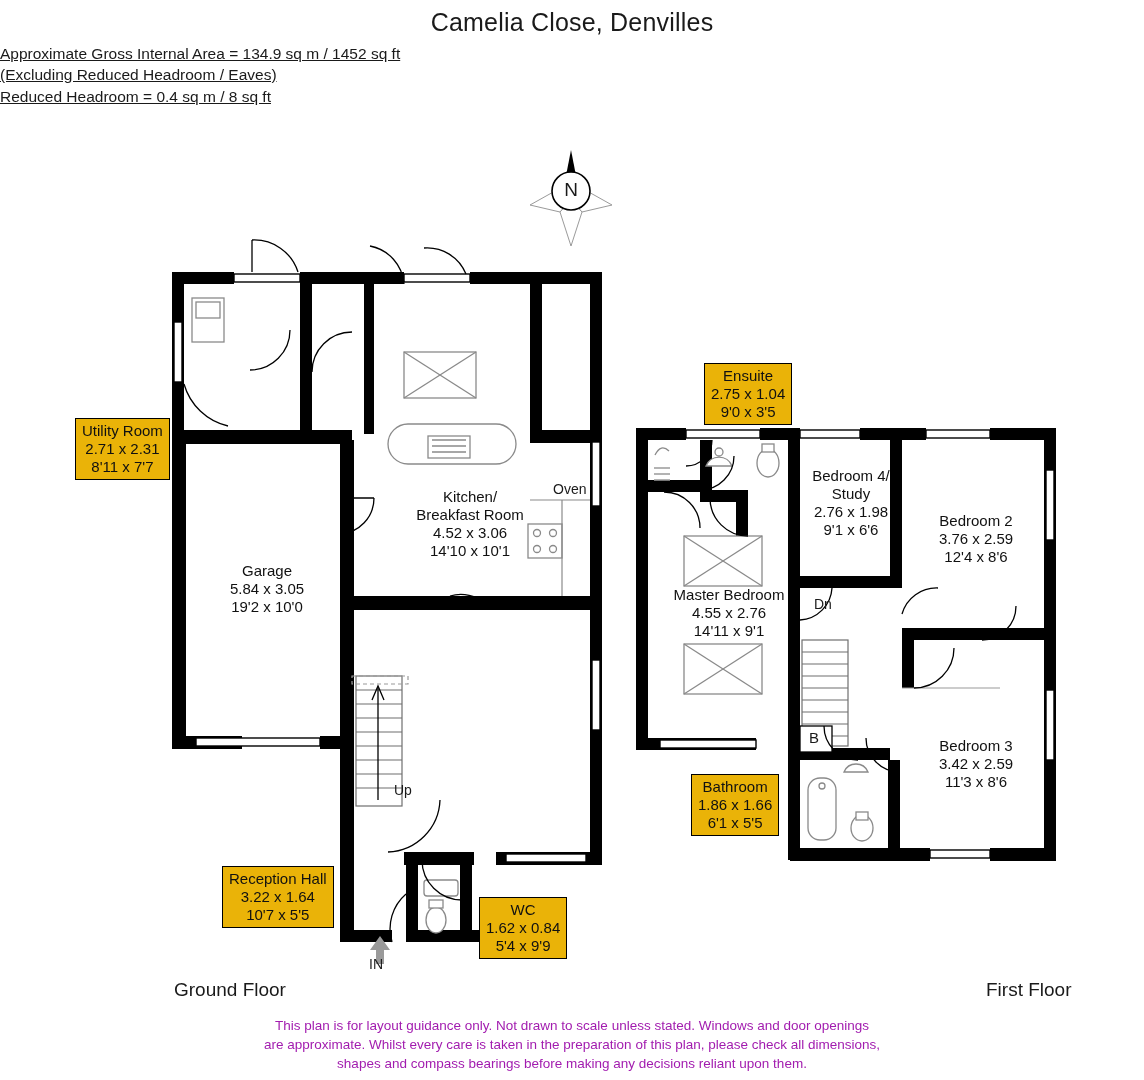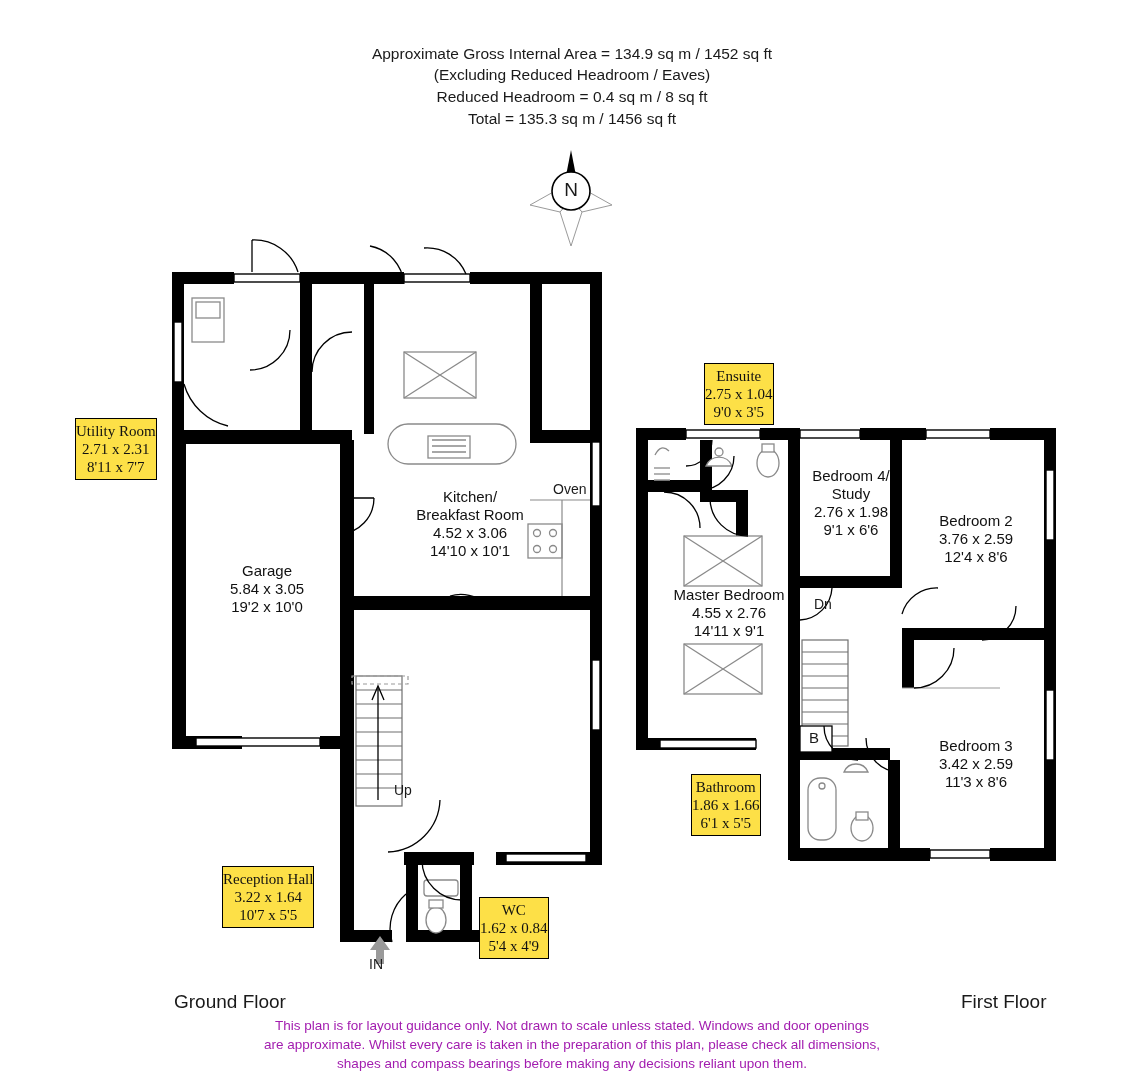--- a/index.html
+++ b/index.html
@@ -11,65 +11,66 @@
     position:relative;
     overflow:hidden;
   }
   .plan{position:absolute;left:0;top:0;width:1144px;height:1080px;}
   
   .title{
     position:absolute;top:8px;left:0;width:1144px;text-align:center;
     font-size:25px;letter-spacing:.2px;
   }
   .subline{
-    position:absolute;left:0;width:1144px;text-align:center;
+    position:absolute;left:0;width:1144px;text-align:left;
     font-size:15.5px;
+    text-decoration:underline;
   }
   .sub1{top:45px;}
   .sub2{top:66px;}
   .sub3{top:88px;}
   .sub4{top:110px;}
 
   
-  .floor-label{position:absolute;font-size:19px;margin-top:12px;}
+  .floor-label{position:absolute;font-size:19px;}
   #ground-floor-label{left:174px;top:979px;}
-  #first-floor-label{left:961px;top:979px;text-align:right;}
+  #first-floor-label{left:986px;top:979px;text-align:right;}
 
   
   .footer{
     position:absolute;left:0;top:1016px;width:1144px;text-align:center;
     font-size:13.5px;line-height:19px;color:#a21caf;
   }
 
   
   .room{
     position:absolute;text-align:center;font-size:15px;line-height:18px;
     color:#111;white-space:nowrap;
   }
   .room .nm{display:block;}
   .room .m{display:block;}
   .room .f{display:block;}
   .boxed{
-    border:1px solid #000;background:#fde047;padding:3px 0;font-family:Liberation Serif, serif;
+    border:1px solid #000;background:#eab308;padding:3px 6px;
   }
   .tiny{font-size:12px;}
 
   .marker{position:absolute;font-size:14px;}
 
   svg{position:absolute;left:0;top:0;}
 </style>
 </head>
 <body>
 
 <div class="plan">
 
+  <div class="title">Camelia Close, Denvilles</div>
   <div class="subline sub1">Approximate Gross Internal Area = 134.9 sq m / 1452 sq ft</div>
   <div class="subline sub2">(Excluding Reduced Headroom / Eaves)</div>
   <div class="subline sub3">Reduced Headroom = 0.4 sq m / 8 sq ft</div>
-  <div class="subline sub4">Total = 135.3 sq m / 1456 sq ft</div>
 
   <svg width="1144" height="1080" viewBox="0 0 1144 1080">
 
     <g>
       <path d="M571 150 L578 186 L571 200 L564 186 Z" fill="#000"></path>
       <path d="M571 200 L564 186 L530 205 L560 212 Z" fill="#fff" stroke="#9a9a9a" stroke-width="1"></path>
       <path d="M571 200 L578 186 L612 205 L582 212 Z" fill="#fff" stroke="#9a9a9a" stroke-width="1"></path>
       <path d="M571 200 L560 212 L571 246 L582 212 Z" fill="#fff" stroke="#9a9a9a" stroke-width="1"></path>
       <circle cx="571" cy="191" r="19" fill="#fff" stroke="#000" stroke-width="1.6"></circle>
     </g>
@@ -332,21 +333,21 @@
 
   <div class="room boxed" style="left:222px;top:866px;">
     <span class="nm">Reception Hall</span>
     <span class="m">3.22 x 1.64</span>
     <span class="f">10'7 x 5'5</span>
   </div>
 
   <div class="room boxed" style="left:479px;top:897px;">
     <span class="nm">WC</span>
     <span class="m">1.62 x 0.84</span>
-    <span class="f">5'4 x 4'9</span>
+    <span class="f">5'4 x 9'9</span>
   </div>
 
   <div class="room boxed" style="left:704px;top:363px;">
     <span class="nm">Ensuite</span>
     <span class="m">2.75 x 1.04</span>
     <span class="f">9'0 x 3'5</span>
   </div>
 
   <div class="room" style="left:796px;top:467px;width:110px;">
     <span class="nm">Bedroom 4/</span>

